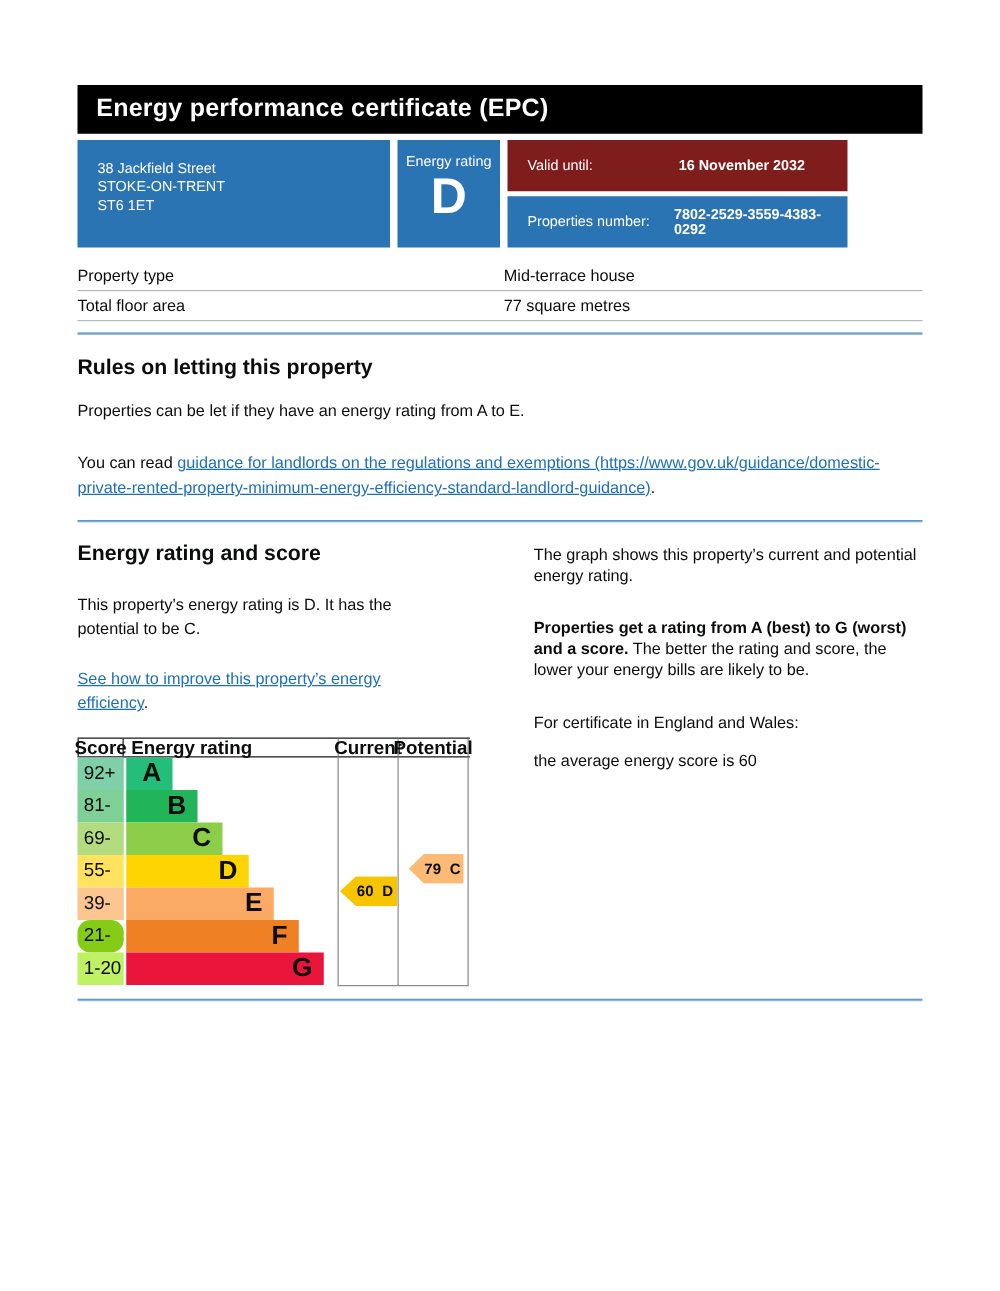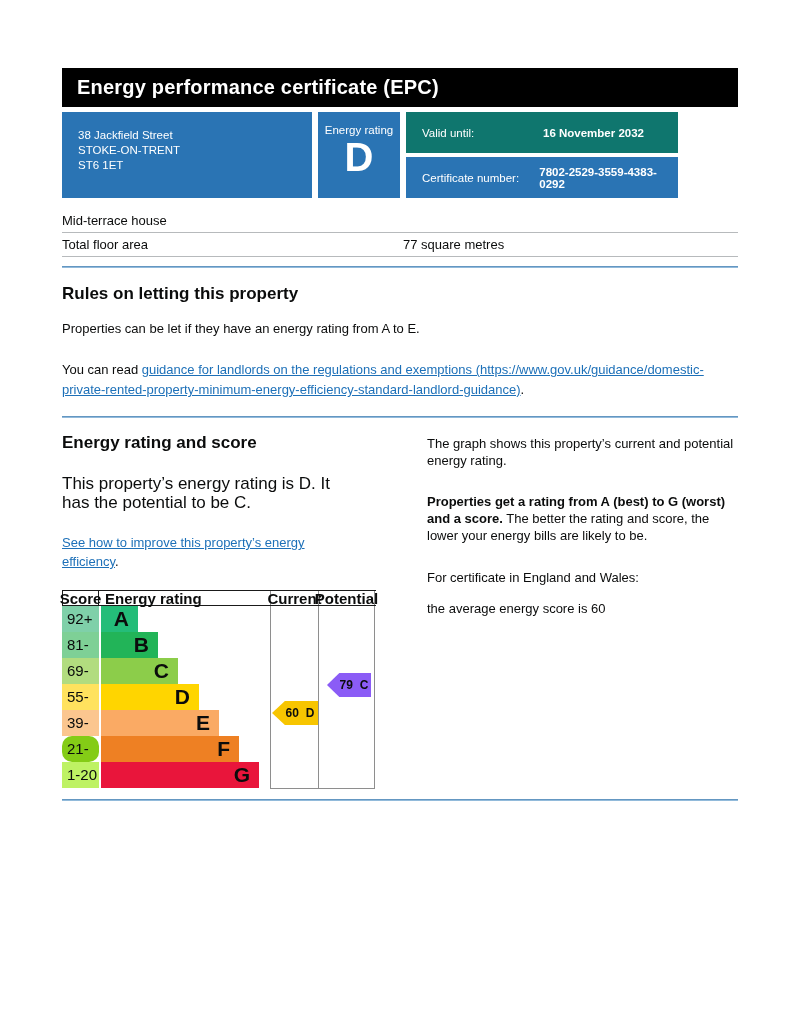--- a/index.html
+++ b/index.html
@@ -45,21 +45,21 @@
   .rules h2 { margin: 0 0 15px 0; font-size: 17px; line-height: 20px; }
   .rules .p1 { margin: 0 0 21px 0; }
   .rules .p2 { margin: 0; }
   a.link { color: #1d70b8; text-decoration: underline; cursor: pointer; }
 
   
   .rating-section { position: absolute; left: 62px; top: 433px; width: 676px; }
   .col-left  { position: absolute; left: 0; top: 0; width: 348px; }
   .col-right { position: absolute; left: 365px; top: 2px; width: 313px; font-size: 13px; line-height: 17px; }
   .col-left h2 { margin: 0 0 21px 0; font-size: 17px; line-height: 20px; }
-  .col-left .p1 { margin: 0 0 17px 0; font-size: 17px; line-height: 19px; width: 290px; }
+  .col-left .p1 { margin: 0 0 17px 0; font-size: 13px; line-height: 19px; width: 290px; }
   .col-left .link-block { margin-top: 21px; font-size: 13px; line-height: 19px; width: 290px; }
   .col-right .rp1 { margin: 0 0 24px 0; }
   .col-right .rp2 { margin: 0 0 25px 0; }
   .col-right .rp3 { margin: 0 0 14px 0; }
   .col-right .avg { margin: 0; }
 
   
   .chart { position: absolute; left: 62px; top: 590px; width: 314px; }
   .chart-header { display: flex; height: 16px; border-top: 1px solid #1a1a1a; border-bottom: 1px solid #1a1a1a; font-size: 15px; font-weight: bold; }
   .chart-header > div { display: flex; align-items: center; }
@@ -97,33 +97,34 @@
     <div class="bluebox address-box" style="background: rgb(42, 116, 180);">
       <div>38 Jackfield Street</div>
       <div>STOKE-ON-TRENT</div>
       <div>ST6 1ET</div>
     </div>
     <div class="bluebox rating-box" style="background: rgb(42, 116, 180);">
       <div class="rating-label">Energy rating</div>
       <div class="rating-value">D</div>
     </div>
     <div class="validity-col">
-      <div class="bluebox validity-row" style="background: #0f766e;">
+      <div class="bluebox validity-row" style="background: #7f1d1d;">
         <span class="lbl">Valid until:</span>
         <span class="val">16 November 2032</span>
       </div>
       <div class="bluebox validity-row" style="background: rgb(42, 116, 180);">
-        <span class="lbl">Certificate number:</span>
+        <span class="lbl">Properties number:</span>
         <span class="val">7802-2529-3559-4383-0292</span>
       </div>
     </div>
   </section>
 
   <section class="property-table">
     <div class="prow">
+      <span class="plabel">Property type</span>
       <span class="pvalue">Mid-terrace house</span>
     </div>
     <div class="prow">
       <span class="plabel">Total floor area</span>
       <span class="pvalue">77 square metres</span>
     </div>
   </section>
 
   <div class="hr hr1"></div>
 
@@ -202,21 +203,21 @@
 
       <div class="vline vl1"></div>
       <div class="vline vl2"></div>
       <div class="vline vl3"></div>
       <div class="chart-bottom"></div>
 
       <div class="arrow arrow-current" style="background: rgb(247, 197, 0); top: 95px; text-align: right;">
         <span>60</span>
           <span>D</span>
       </div>
-      <div class="arrow arrow-potential" style="background: #8b5cf6; top: 67px;">
+      <div class="arrow arrow-potential" style="background: #fdba74; top: 77px;">
         <span>79</span>
           <span>C</span>
       </div>
     </div>
   </div>
 
   <div class="hr hr3"></div>
 
 </div>
 

